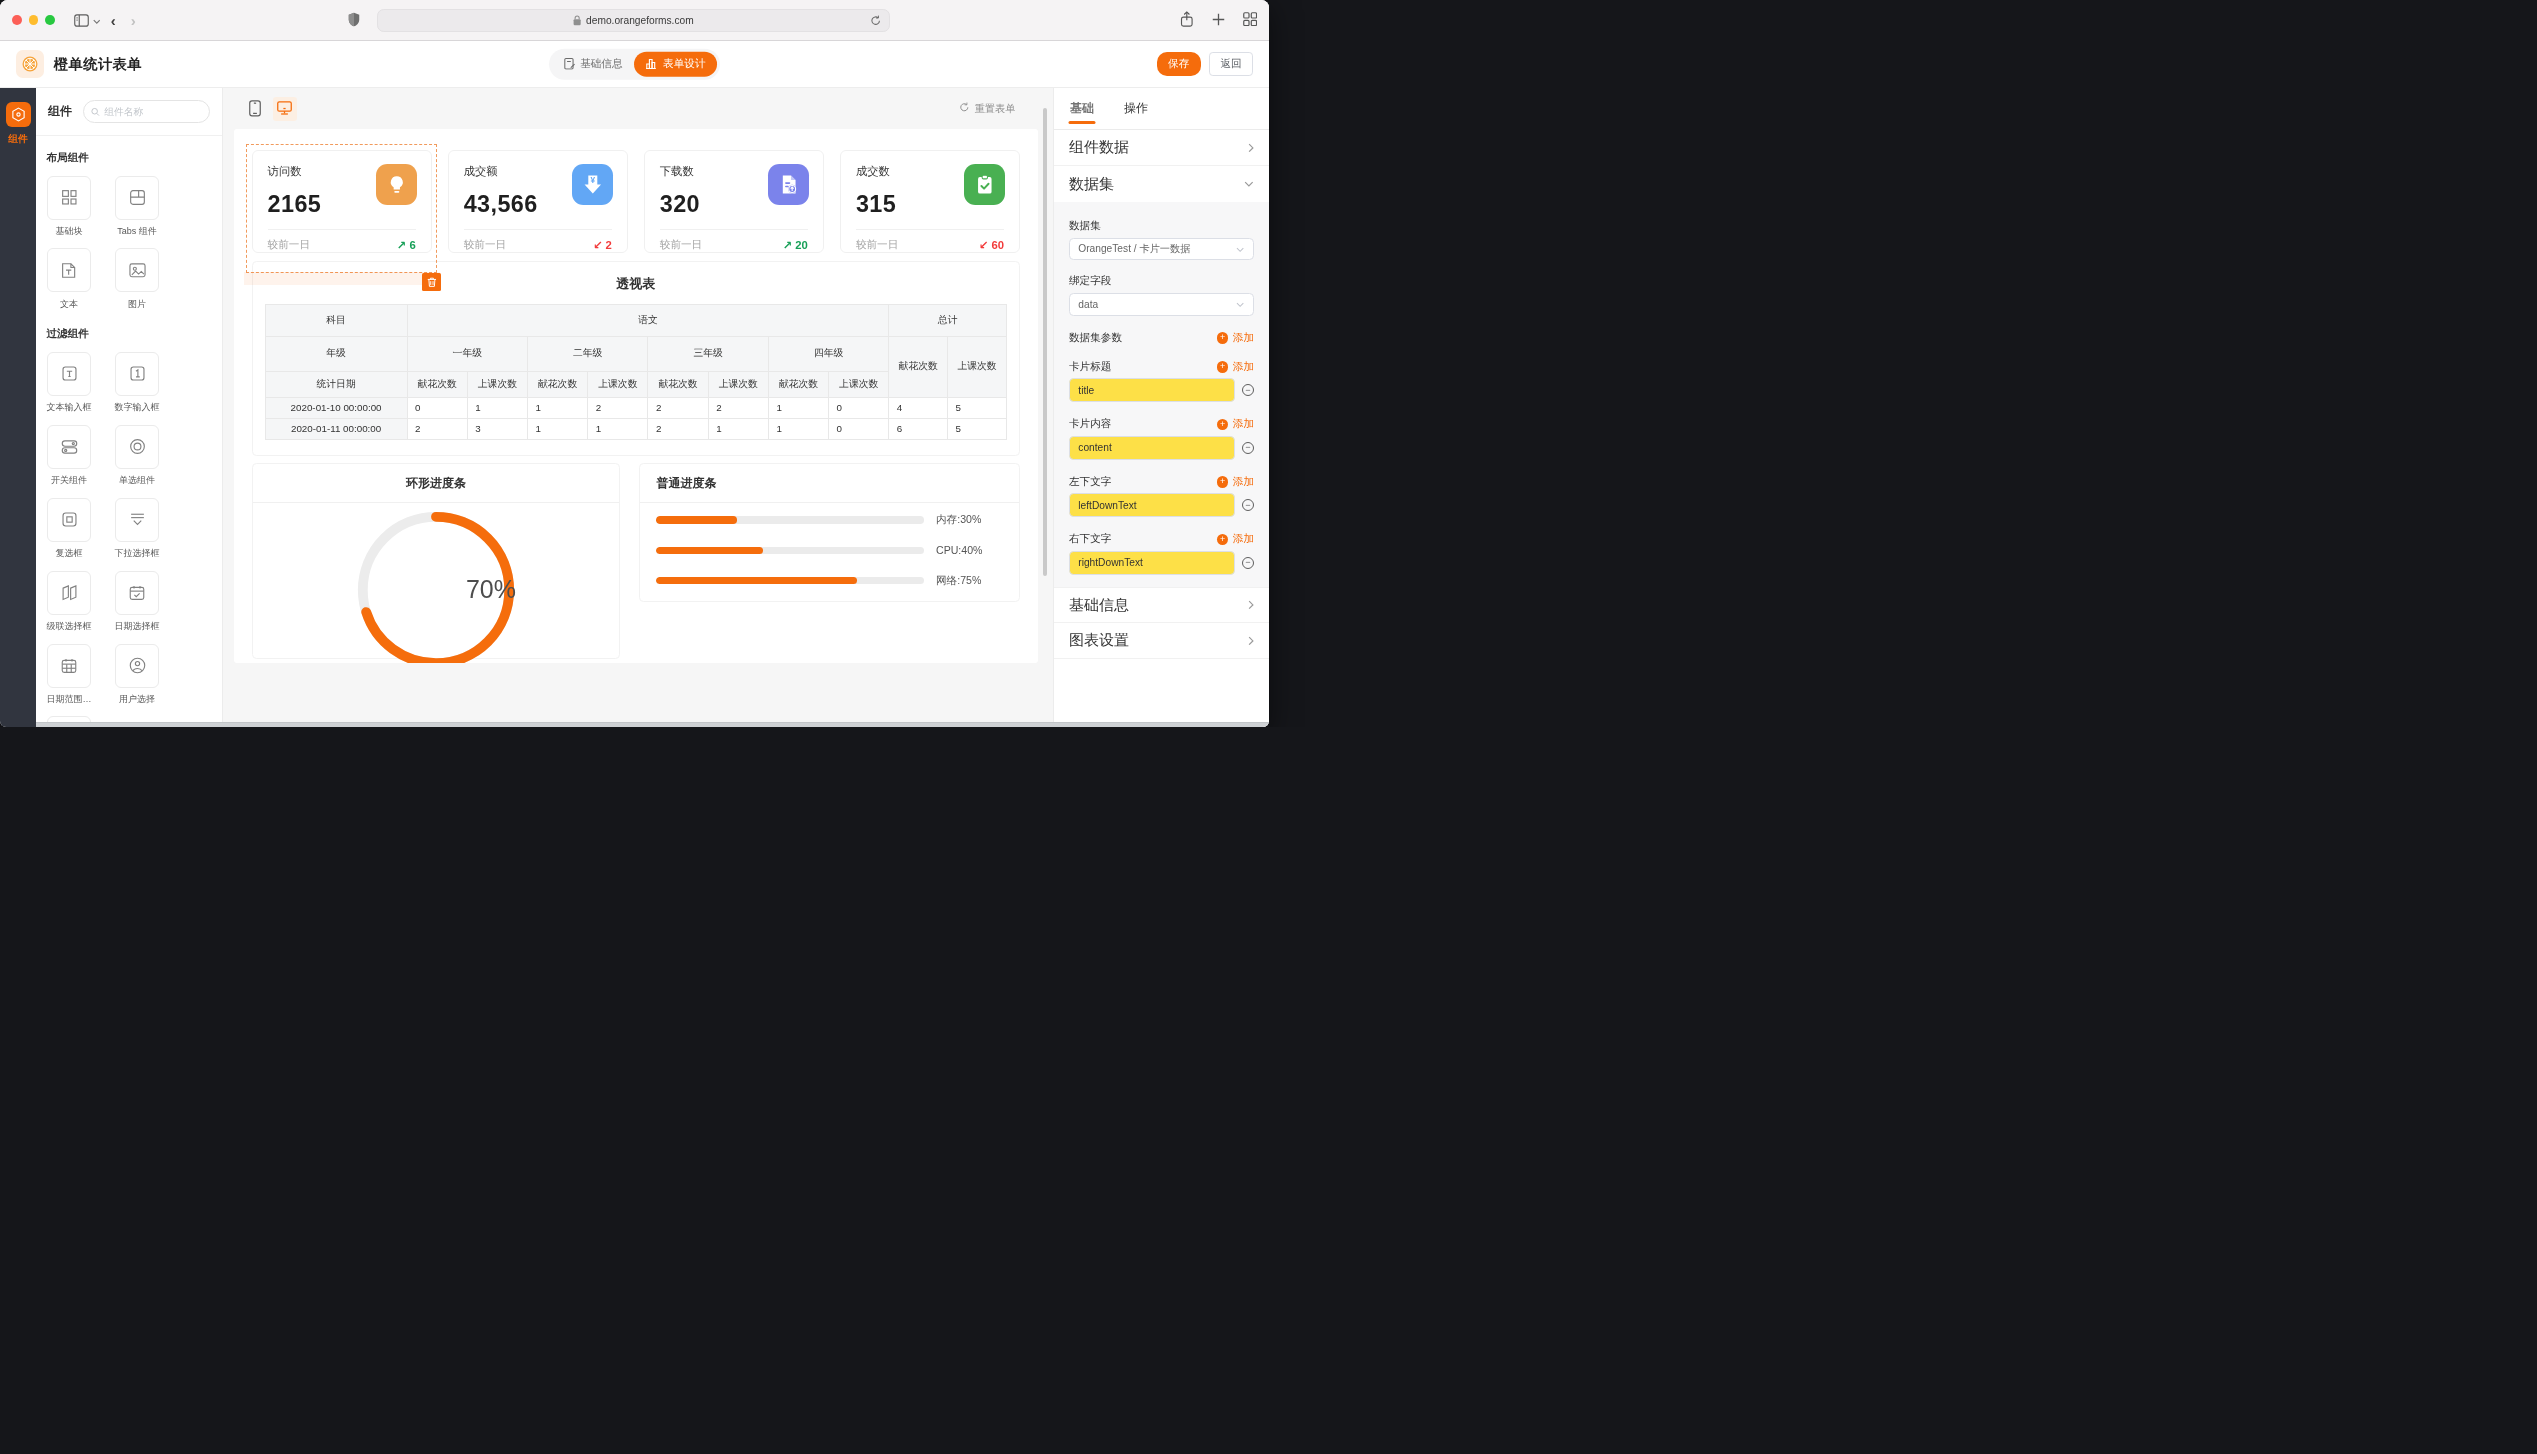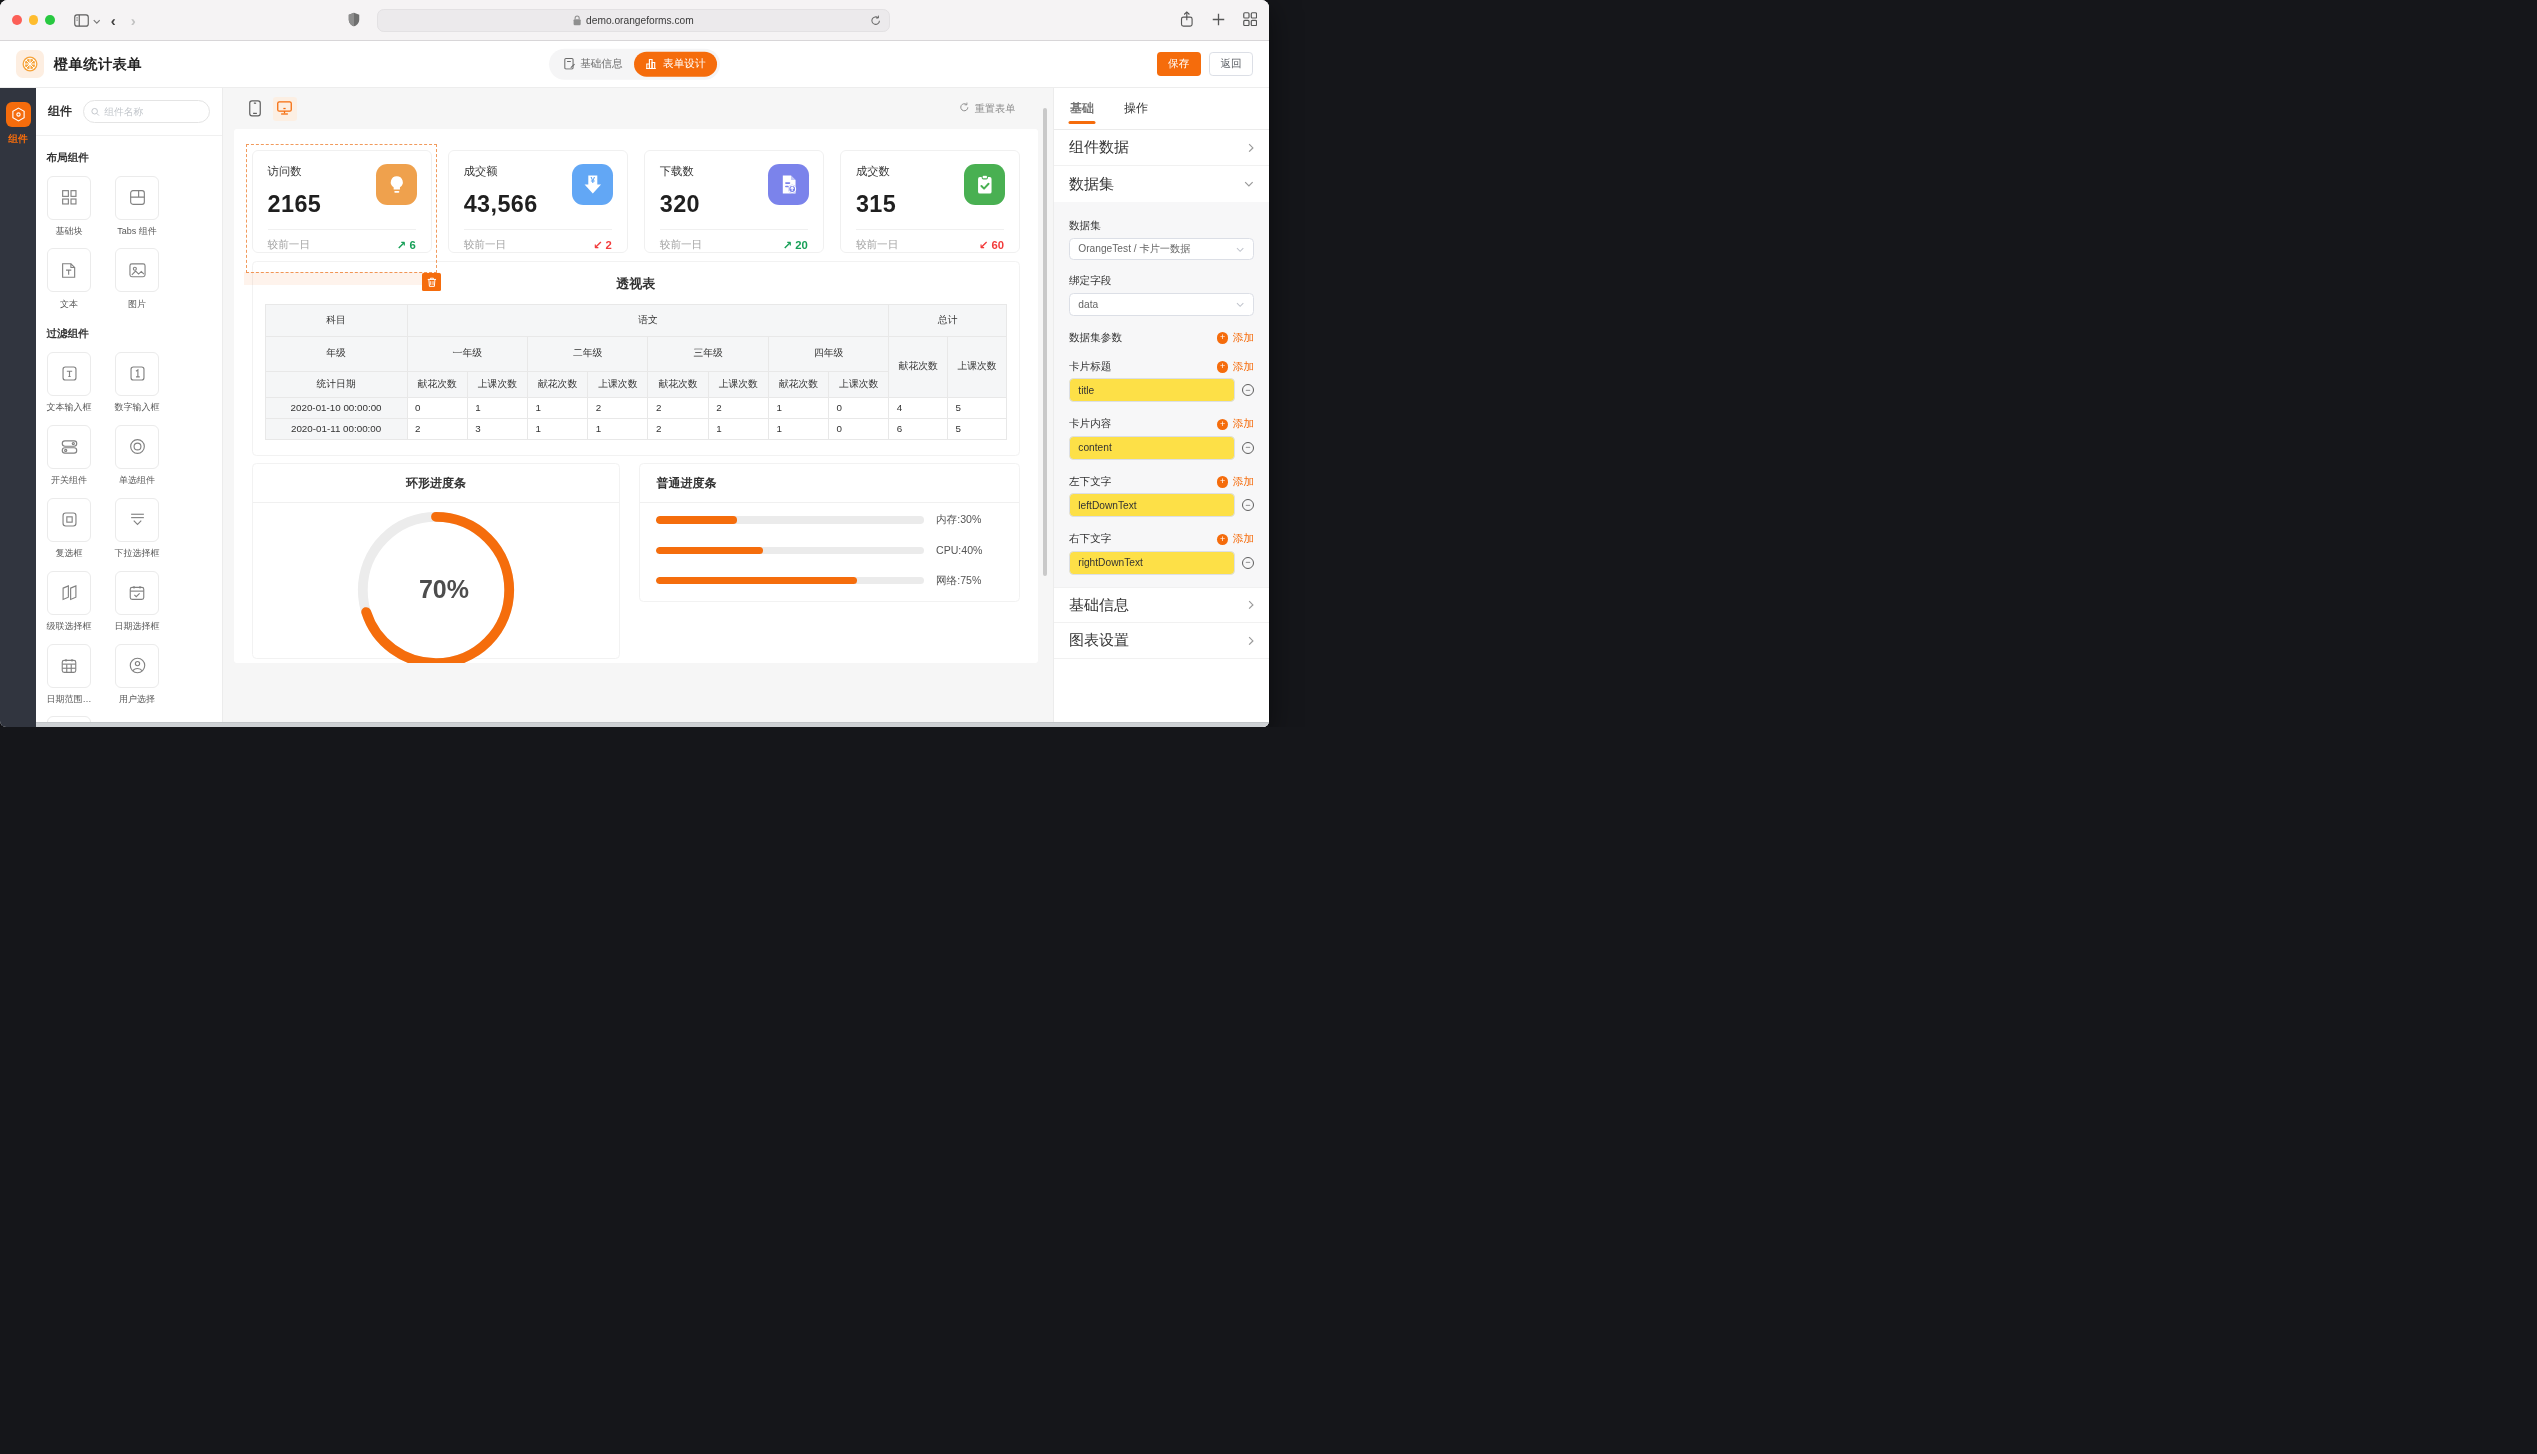--- a/index.html
+++ b/index.html
@@ -30,21 +30,21 @@
   .appbar { position:relative; height:47px; background:#fff; border-bottom:0.8px solid #ededed;
             display:flex; align-items:center; padding:0 16px; }
   .logo { width:28px; height:28px; border-radius:6.8px; background:#fdeee1; display:flex; align-items:center; justify-content:center; }
   .app-title { font-size:14.3px; font-weight:bold; color:#262626; margin-left:9.8px; letter-spacing:0.4px; }
   .mode-pill { position:absolute; left:50%; top:50%; transform:translate(-50%,-50%);
                background:#f5f5f6; border-radius:754px; padding:3px; display:flex; align-items:center; }
   .mode-item { display:flex; align-items:center; gap:5.3px; font-size:10.6px; color:#6b6b6b; padding:5.3px 12px; border-radius:754px; cursor:pointer; }
   .mode-item.active { background:#f56c0c; color:#fff; }
   .appbar-right { margin-left:auto; display:flex; gap:8.3px; }
   .btn { height:23.4px; border-radius:3.8px; font-size:10.6px; display:flex; align-items:center; justify-content:center; cursor:pointer; }
-  .btn-primary { width:44px; background:#f56c0c; color:#fff; }
+  .btn-primary { width:44px; background:#f56c0c; color:#fff;border-radius:10px; }
   .btn-plain { width:44px; background:#fff; color:#5f6368; border:0.8px solid #dcdfe6; }
 
   
   .main { position:absolute; top:88px; bottom:0; left:0; right:0; display:flex; }
   .rail { width:36px; background:#31353f; display:flex; flex-direction:column; align-items:center; padding-top:13.6px; flex:none; }
   .rail-btn { width:25px; height:25px; border-radius:6px; background:#f56c0c; display:flex; align-items:center; justify-content:center; }
   .rail-label { margin-top:6px; color:#f56c0c; font-size:9.8px; font-weight:bold; }
 
   
   .panel { width:187px; background:#fff; border-right:0.8px solid #ececec; flex:none; overflow:hidden; }
@@ -93,21 +93,21 @@
   table.pivot td.hd { background:#f5f6f7; }
   table.pivot tr.r1 td { height:32px; } table.pivot tr.r2 td { height:35px; } table.pivot tr.r3 td { height:26px; }
   table.pivot tr.data td { height:21px; background:#fff; text-align:left; padding-left:7.5px; }
   table.pivot tr.data td.datec { background:#f5f6f7; text-align:center; padding-left:0; }
 
   .charts-row { display:flex; gap:19px; margin-top:6.8px; }
   .ring-card { width:48%; background:#fff; border:0.8px solid #f2f2f2; border-radius:4.5px; height:196px; position:relative; }
   .card-title-c { text-align:center; font-size:12px; font-weight:bold; color:#333; padding:11.3px 0 9.8px 0; }
   .card-div { height:0.8px; background:#f0f0f0; }
   .ring-holder { position:relative; width:160px; margin:7.5px auto 0 auto; }
-  .ring-label { position:absolute; left:8px; top:65px; width:100%; text-align:center; font-size:25px; font-weight:bold; color:#4d4d4d; }
+  .ring-label { position:absolute; left:0; top:65px; width:100%; text-align:right; font-size:25px; font-weight:normal; color:#4d4d4d; }
   .prog-card { flex:1; background:#fff; border:0.8px solid #f2f2f2; border-radius:4.5px; height:139px; }
   .card-title-l { font-size:12px; font-weight:bold; color:#333; padding:11.3px 0 9.8px 16px; }
   .prog-rows { padding:10.6px 18px 0 16px; }
   .prog-row { display:flex; align-items:center; margin-bottom:17.3px; }
   .prog-track { flex:1; height:7.5px; border-radius:3.8px; background:#ebebeb; overflow:hidden; }
   .prog-fill { height:100%; border-radius:3.8px; background:#f56d0c; }
   .prog-lab { width:65px; margin-left:12px; font-size:10.6px; color:#555; white-space:nowrap; }
 
   
   .inspector { width:216px; background:#fff; border-left:0.8px solid #ececec; flex:none; overflow:hidden; }

